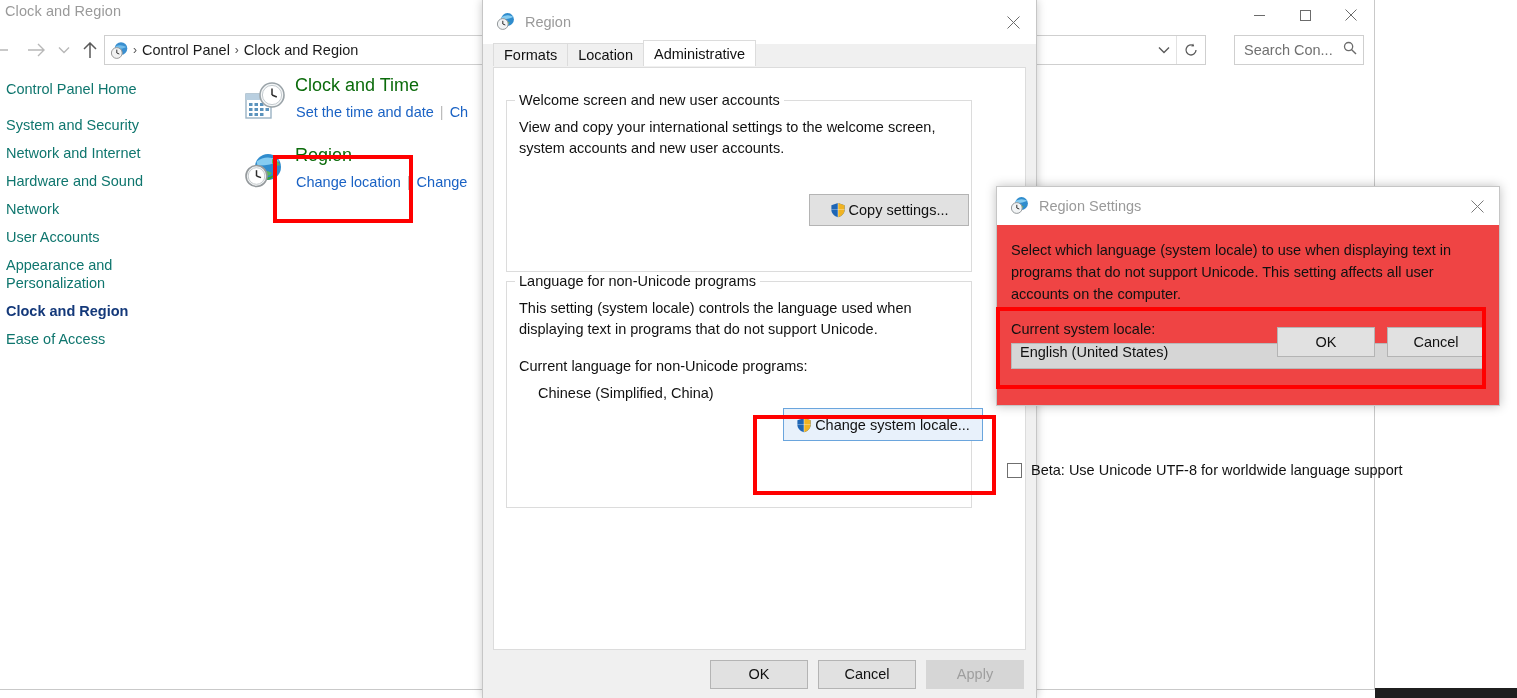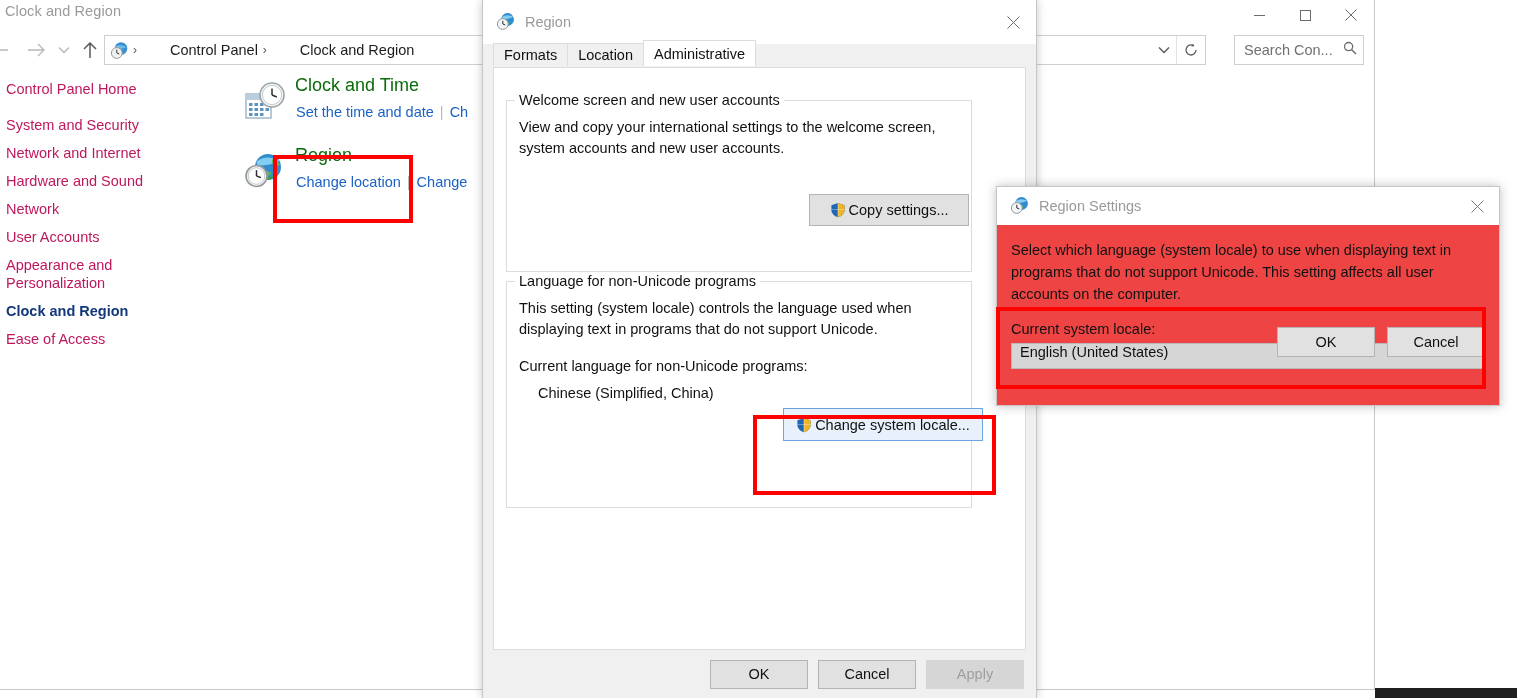--- a/index.html
+++ b/index.html
@@ -59,21 +59,21 @@
   .nav-recent { left: 50px; }
   .nav-up   { left: 76px; color: #2b2b2b; }
 
   .addrbox {
     position: absolute; left: 104px; top: 3px; width: 1102px; height: 30px;
     border: 1px solid #cfcfcf; background: #ffffff; box-sizing: border-box;
     display: flex; align-items: center;
   }
   .addr-icon { margin-left: 5px; margin-right: 3px; display:flex; }
   .addr-crumb {
-    font-size: 14.5px; color: #1c1c1c; padding: 0 4px; white-space: nowrap; margin-left: 28px;
+    font-size: 14.5px; color: #1c1c1c; padding: 0 4px; white-space: nowrap;
   }
   .addr-sep { color: #555; font-size: 12px; padding: 0 1px; }
   .addr-drop {
     position: absolute; right: 28px; top: 0; height: 28px; width: 26px;
     display:flex; align-items:center; justify-content:center; color:#5b5b5b;
   }
   .addr-refresh {
     position: absolute; right: 0; top: 0; height: 28px; width: 28px;
     border-left: 1px solid #e2e2e2;
     display:flex; align-items:center; justify-content:center; color:#5b5b5b;
@@ -82,21 +82,21 @@
     position: absolute; left: 1234px; top: 3px; width: 130px; height: 30px;
     border: 1px solid #cfcfcf; background: #ffffff; box-sizing: border-box;
     display: flex; align-items: center; justify-content: space-between;
     padding: 0 6px 0 9px;
   }
   .searchbox .ph { font-size: 14.5px; color: #707070; white-space: nowrap;}
 
   
   .cp-sidebar { position: absolute; left: 0; top: 80px; width: 215px; }
   .side-link {
-    font-size: 14.5px; color: #be185d; padding: 0 0 0 6px; line-height: 18px;
+    font-size: 14.5px; color: #0f766e; padding: 0 0 0 6px; line-height: 18px;
     margin-bottom: 10px; white-space: pre-line; cursor: pointer;
   }
   .side-link.head { margin-bottom: 18px; }
   .side-link.active { font-weight: bold; color: #14397a; }
 
   
   .cp-content { position: absolute; left: 215px; top: 80px; right: 1px; }
   .cat-row { position: relative; height: 70px; }
   .cat-icon { position: absolute; left: 26px; top: 0px; width: 48px; height: 48px; }
   .cat-title {
@@ -498,20 +498,24 @@
       <div class="rs-label">Current system locale:</div>
       <div class="rs-combo">
         <span>English (United States)</span>
         <span>
           <svg width="12" height="8" viewBox="0 0 12 8">
               <path d="M1 1.5 L6 6.5 L11 1.5" fill="none" stroke="#3a3a3a" stroke-width="1.3"></path>
             </svg>
         </span>
       </div>
 
+      <div class="rs-checkrow">
+        <span class="rs-checkbox"></span>
+        <span>Beta: Use Unicode UTF-8 for worldwide language support</span>
+      </div>
 
       <div class="rs-footer">
         <div class="rs-btn">OK</div>
         <div class="rs-btn">Cancel</div>
       </div>
     </div>
   </div>
 
   <div class="redbox" id="redbox-syslocale"></div>
 

